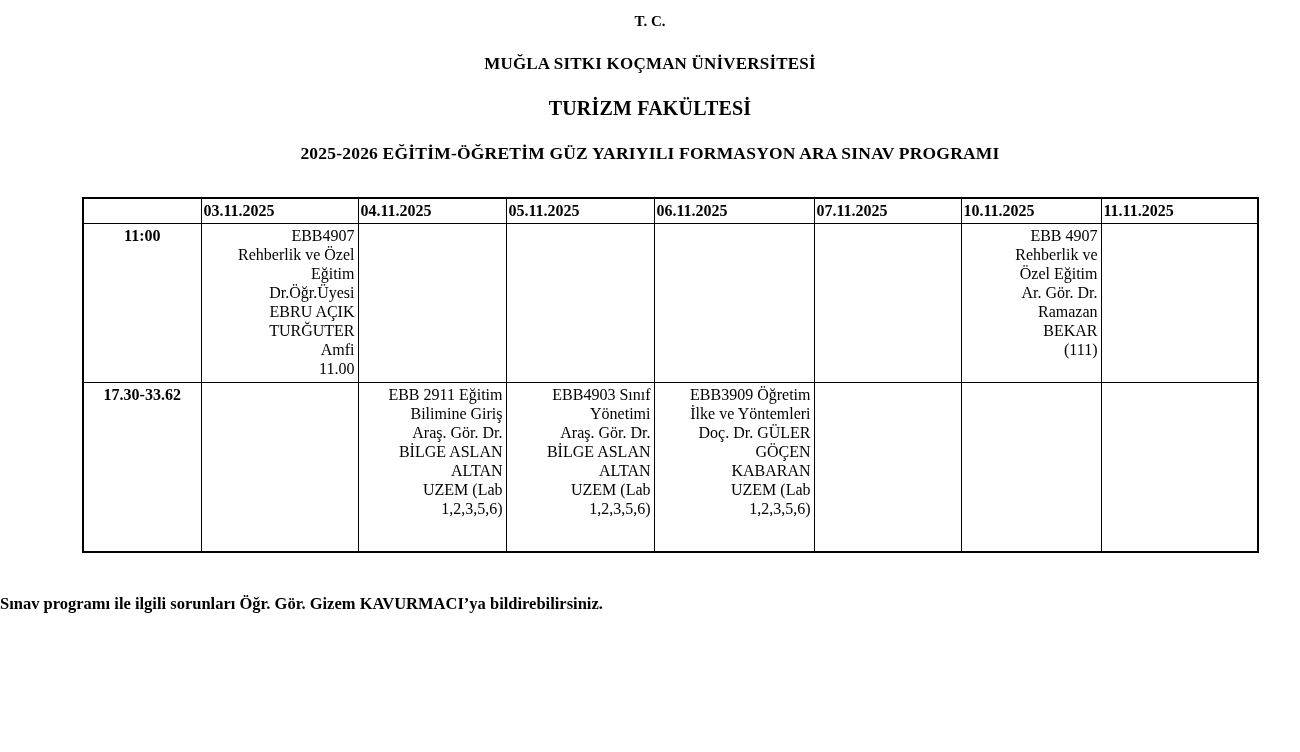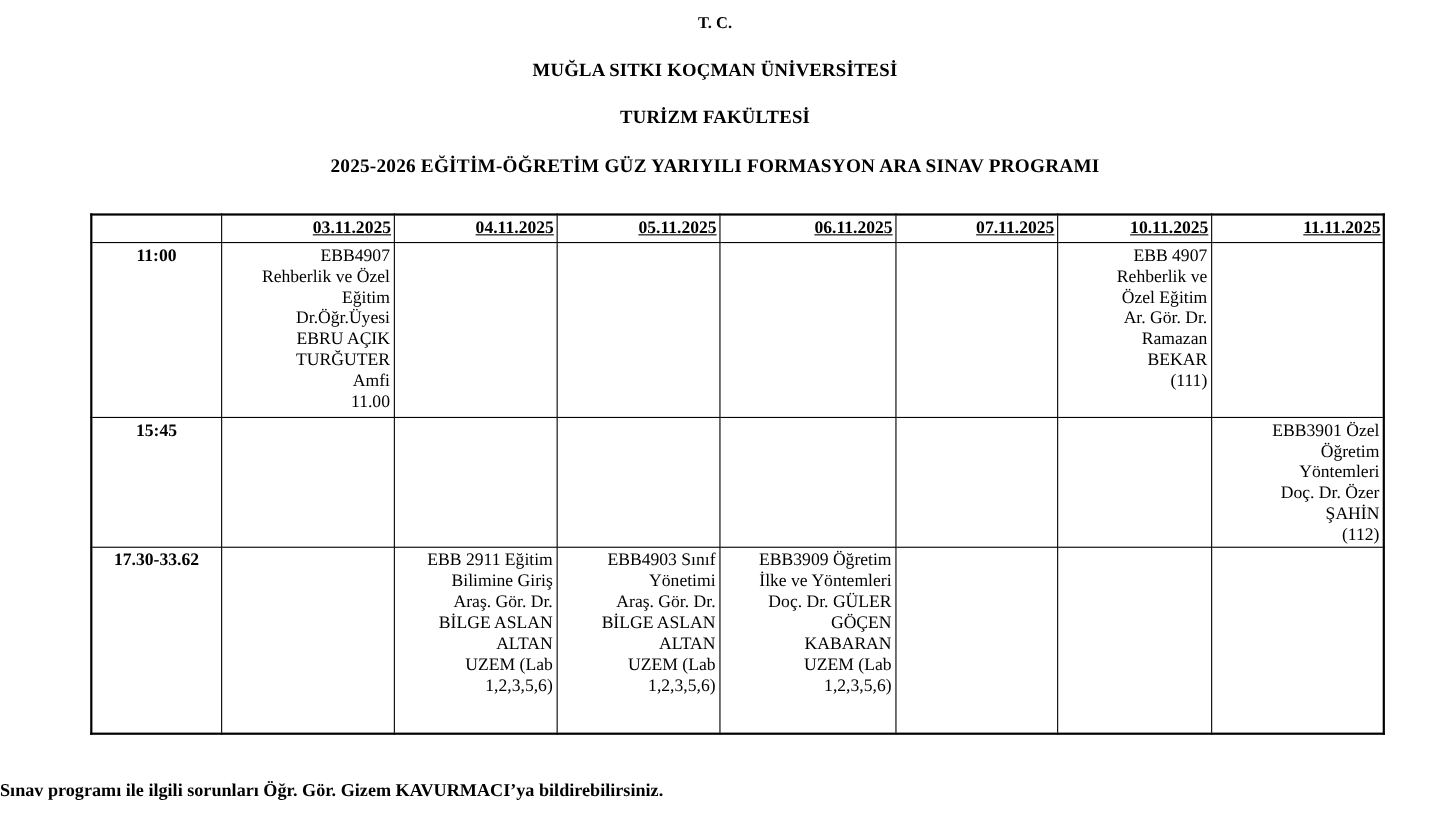--- a/index.html
+++ b/index.html
@@ -13,43 +13,42 @@
   .page { width: 1300px; height: 752px; overflow: hidden; }
 
   .doc-header p {
     margin: 0;
     text-align: center;
     font-weight: bold;
     white-space: nowrap;
   }
   .doc-header .tc-line     { padding-top: 13px; font-size: 15px; }
   .doc-header .university  { margin-top: 24px; font-size: 17px; letter-spacing: .2px; }
-  .doc-header .faculty     { margin-top: 23px; font-size: 17px; letter-spacing: .2px; }
+  .doc-header .faculty     { margin-top: 23px; font-size: 20px; letter-spacing: .2px; }
   .doc-header .doc-title   { margin-top: 23px; font-size: 17.5px; letter-spacing: .2px; }
 
   table.schedule {
     border-collapse: collapse;
     table-layout: fixed;
     margin: 33px 0 0 82px;
     width: 1175px;
     border: 2px solid #000000;
   }
   table.schedule th, table.schedule td {
     border: 1px solid #000000;
     font-size: 16px;
     padding: 1px 3px;
     overflow: hidden;
   }
   table.schedule thead th {
     height: 25px;
     font-weight: bold;
-    text-align: right;
+    text-align: left;
     vertical-align: middle;
     padding: 0 2px;
-    text-decoration: underline;
   }
   table.schedule tbody th.time-label {
     font-weight: bold;
     text-align: center;
     vertical-align: top;
     padding-top: 3px;
   }
   table.schedule tbody td.exam-cell {
     text-align: right;
     vertical-align: top;
@@ -119,35 +118,20 @@
         <td class="exam-cell"></td>
         <td class="exam-cell">EBB 4907
 Rehberlik ve
 Özel Eğitim
 Ar. Gör. Dr.
 Ramazan
 BEKAR
 (111)</td>
         <td class="exam-cell"></td>
       </tr>
-      <tr class="row-1">
-        <th class="time-label">15:45</th>
-        <td class="exam-cell"></td>
-        <td class="exam-cell"></td>
-        <td class="exam-cell"></td>
-        <td class="exam-cell"></td>
-        <td class="exam-cell"></td>
-        <td class="exam-cell"></td>
-        <td class="exam-cell">EBB3901 Özel
-Öğretim
-Yöntemleri
-Doç. Dr. Özer
-ŞAHİN
-(112)</td>
-      </tr>
       <tr class="row-2">
         <th class="time-label">17.30-33.62</th>
         <td class="exam-cell"></td>
         <td class="exam-cell">EBB 2911 Eğitim
 Bilimine Giriş
 Araş. Gör. Dr.
 BİLGE ASLAN
 ALTAN
 UZEM (Lab
 1,2,3,5,6)</td>

